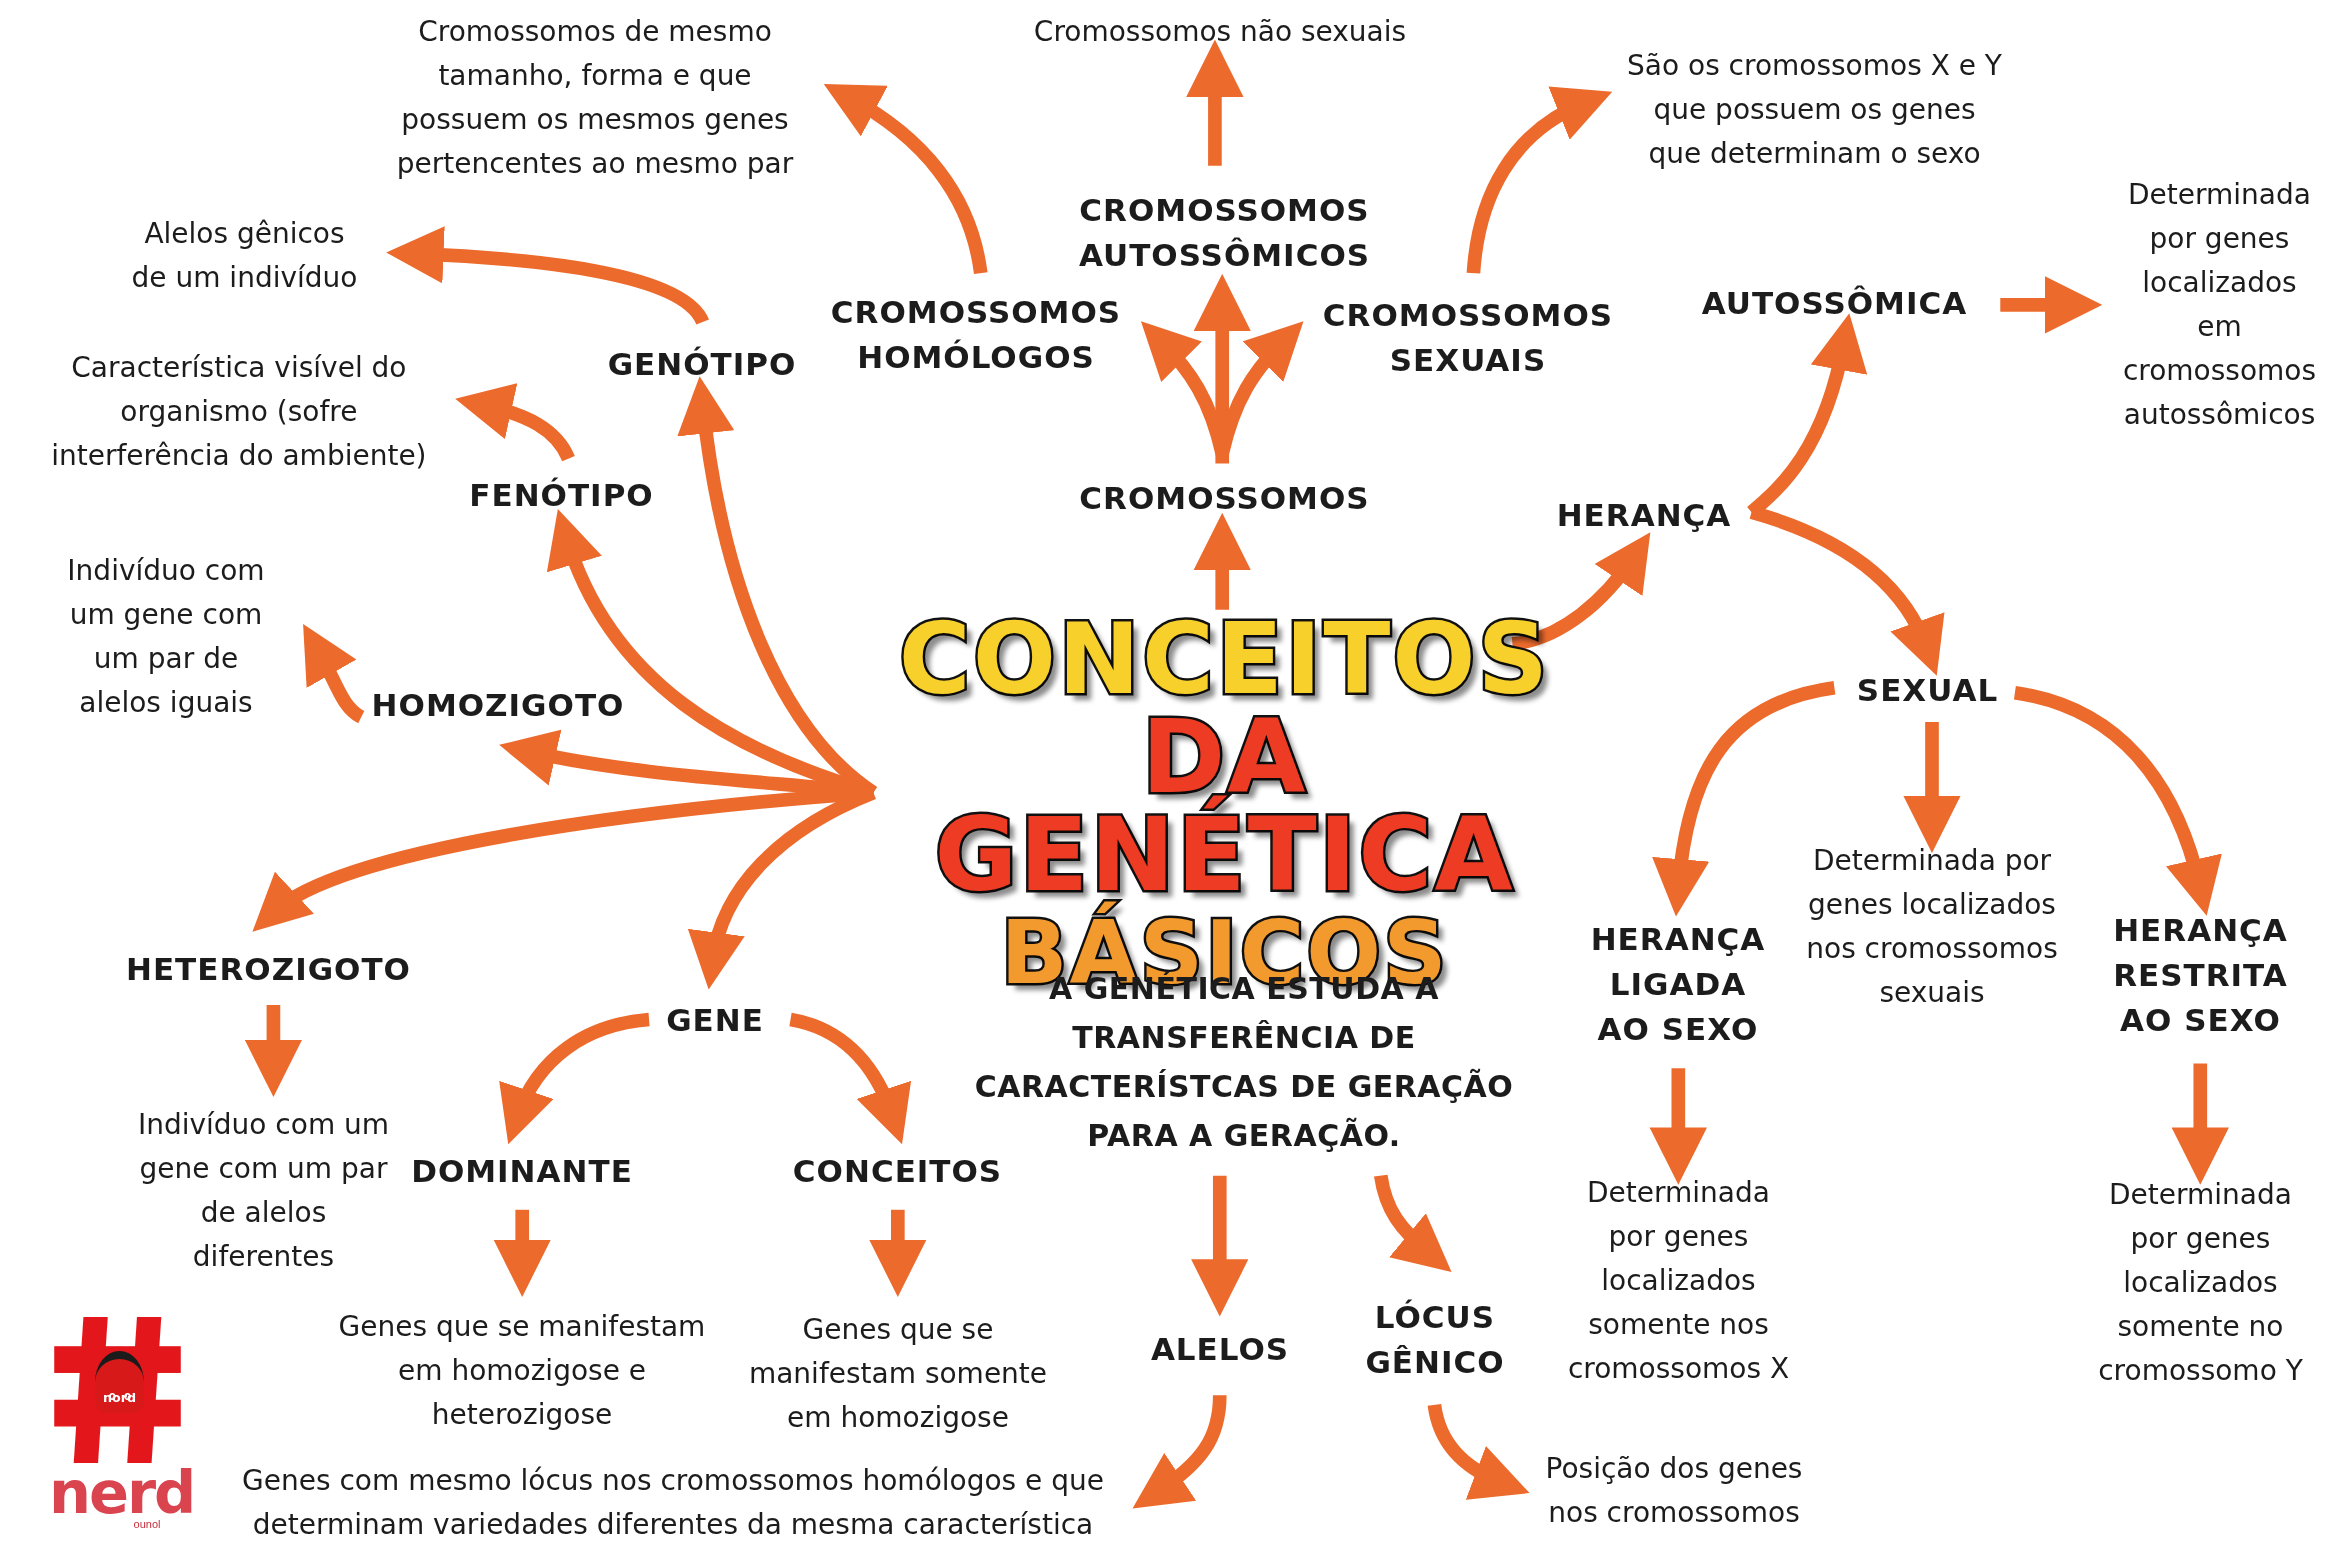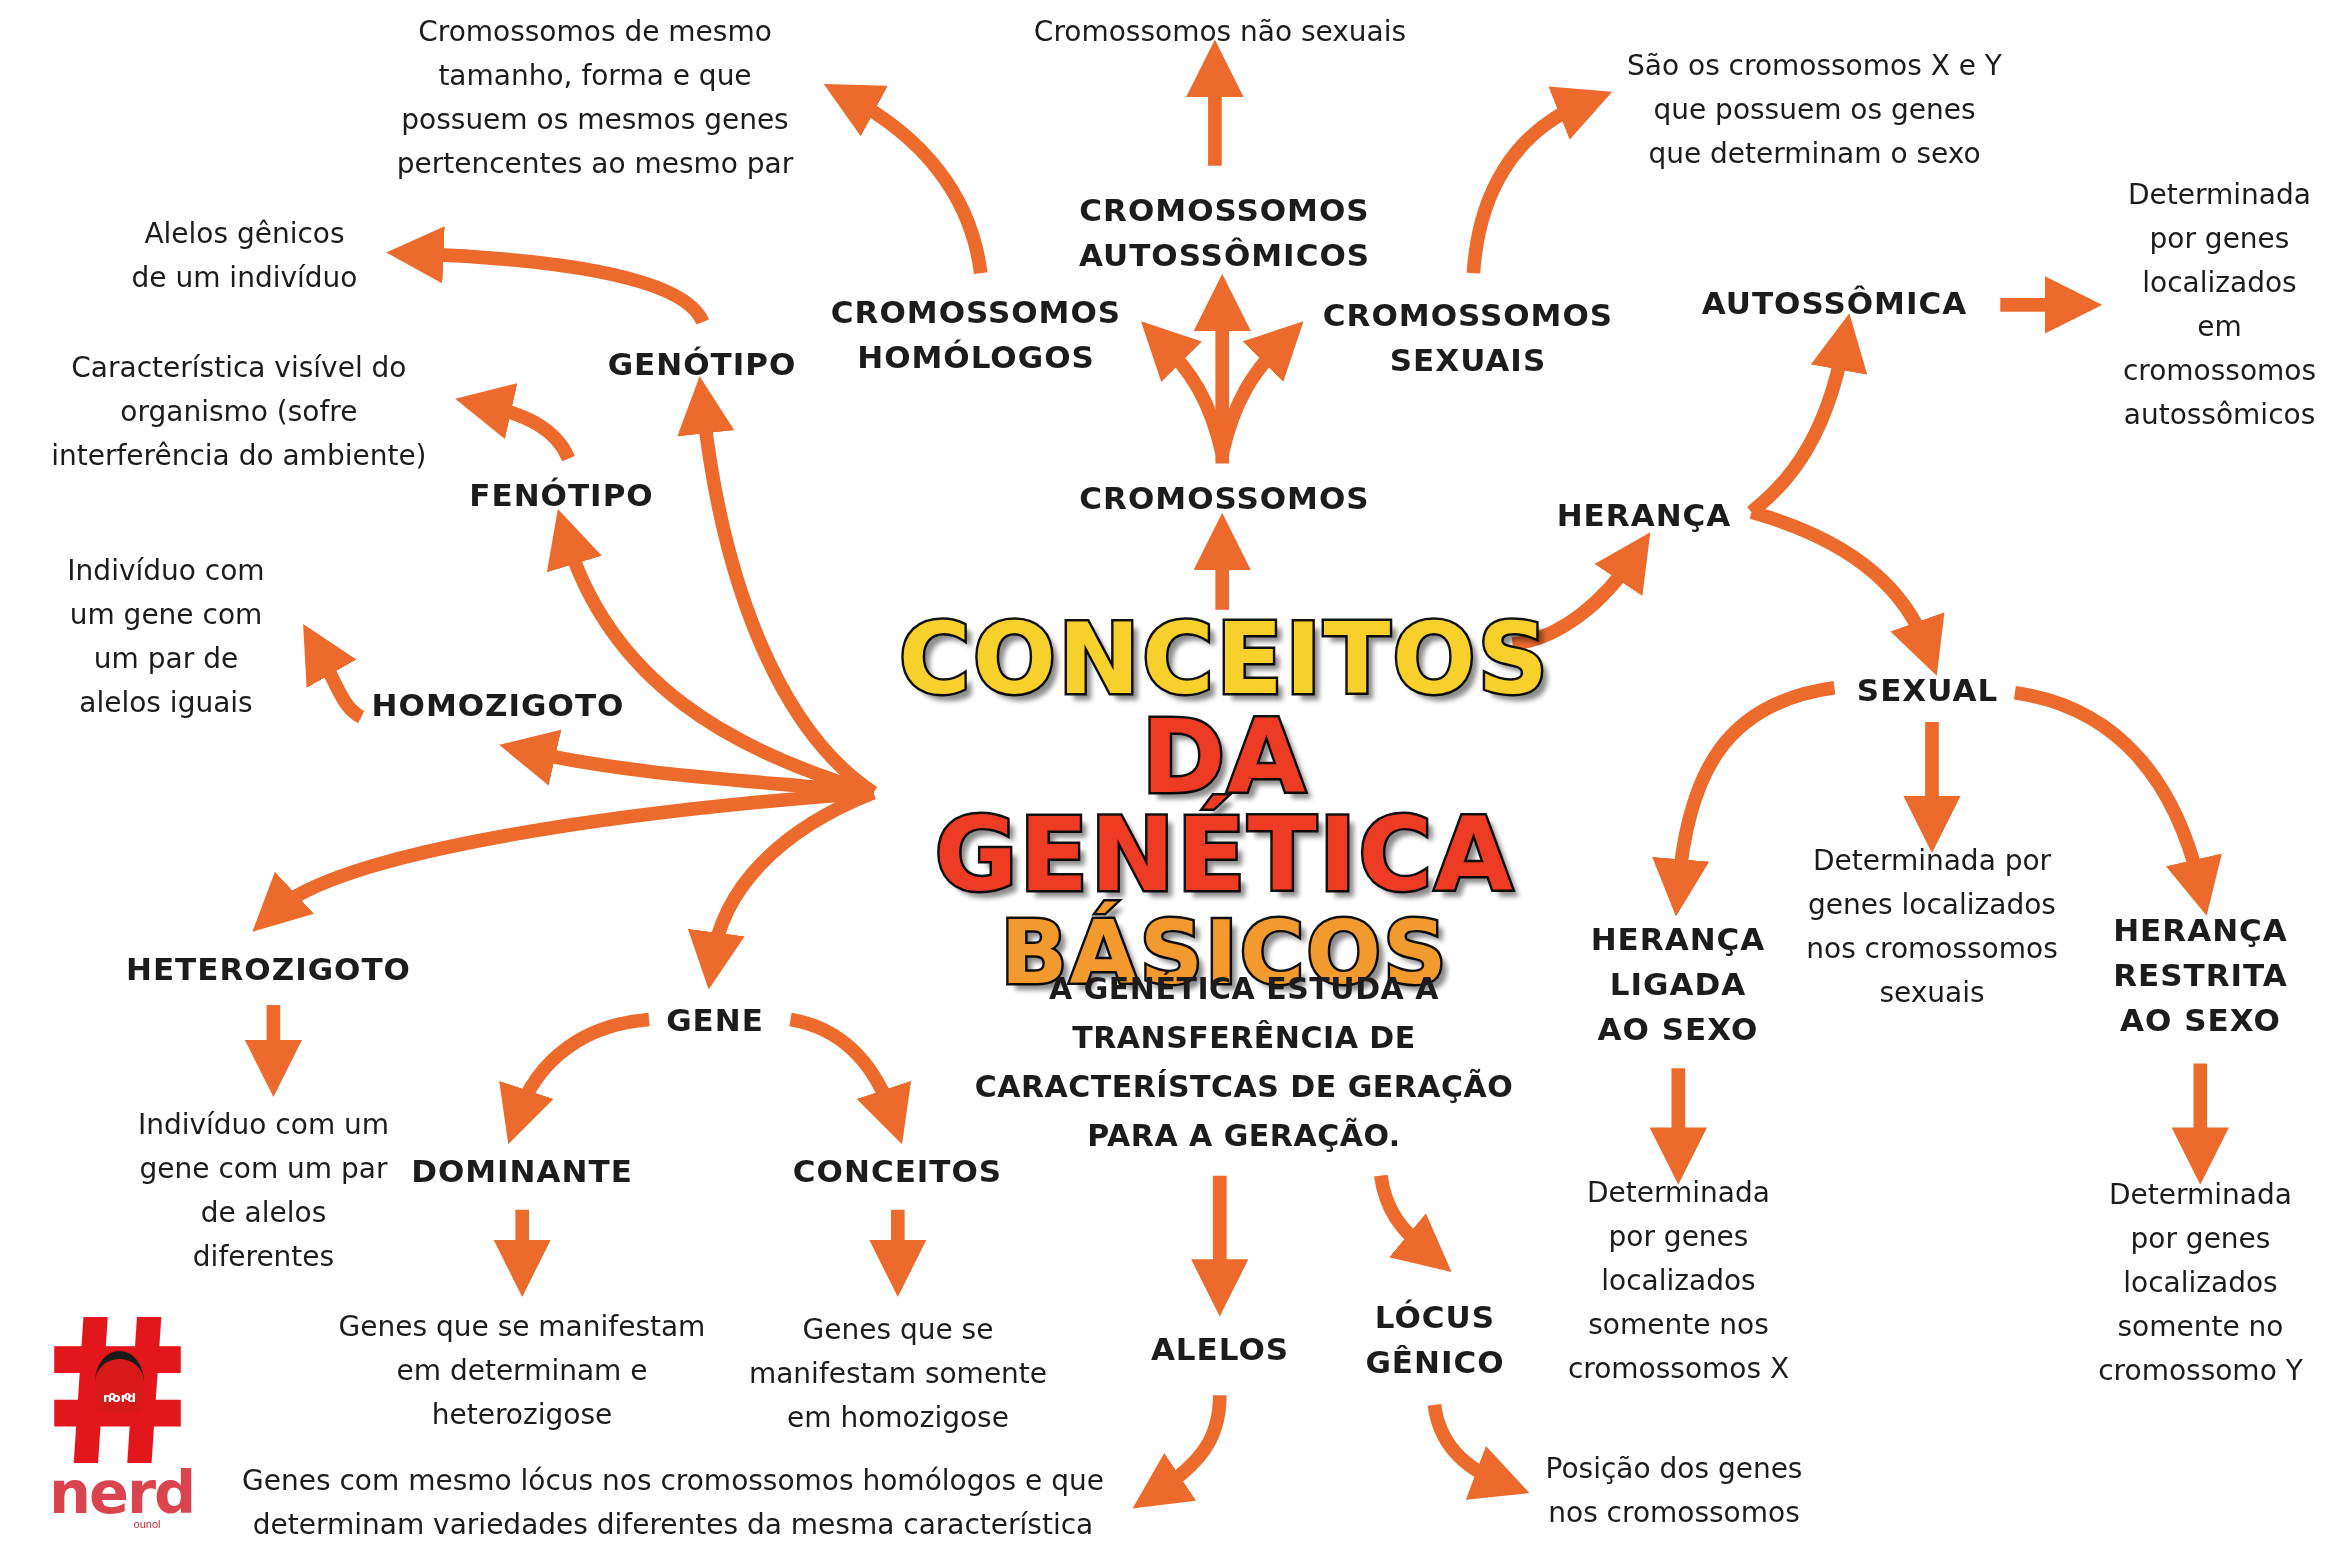--- a/index.html
+++ b/index.html
@@ -116,21 +116,21 @@
 <div class="node concept" style="left:122px; top:947px; width:293px;">HETEROZIGOTO</div>
 <div class="node desc" style="left:117px; top:1103px; width:293px;">Indivíduo com um
 gene  com um par
 de alelos
 diferentes</div>
 
 <div class="node concept" style="left:649px; top:998px; width:132px;">GENE</div>
 <div class="node concept" style="left:400px; top:1149px; width:244px;">DOMINANTE</div>
 <div class="node concept" style="left:790px; top:1149px; width:215px;">CONCEITOS</div>
 <div class="node desc" style="left:312px; top:1305px; width:420px;">Genes   que se manifestam
-em  determinam e
+em  homozigose e
 heterozigose</div>
 <div class="node desc" style="left:742px; top:1308px; width:312px;">Genes   que se
 manifestam somente
 em homozigose</div>
 
 <div class="node concept" style="left:1137px; top:1327px; width:166px;">ALELOS</div>
 <div class="node concept" style="left:1347px; top:1295px; width:176px;">LÓCUS
 GÊNICO</div>
 <div class="node desc" style="left:195px; top:1459px; width:956px;">Genes  com mesmo  lócus  nos cromossomos homólogos e que
 determinam  variedades diferentes da mesma característica</div>

